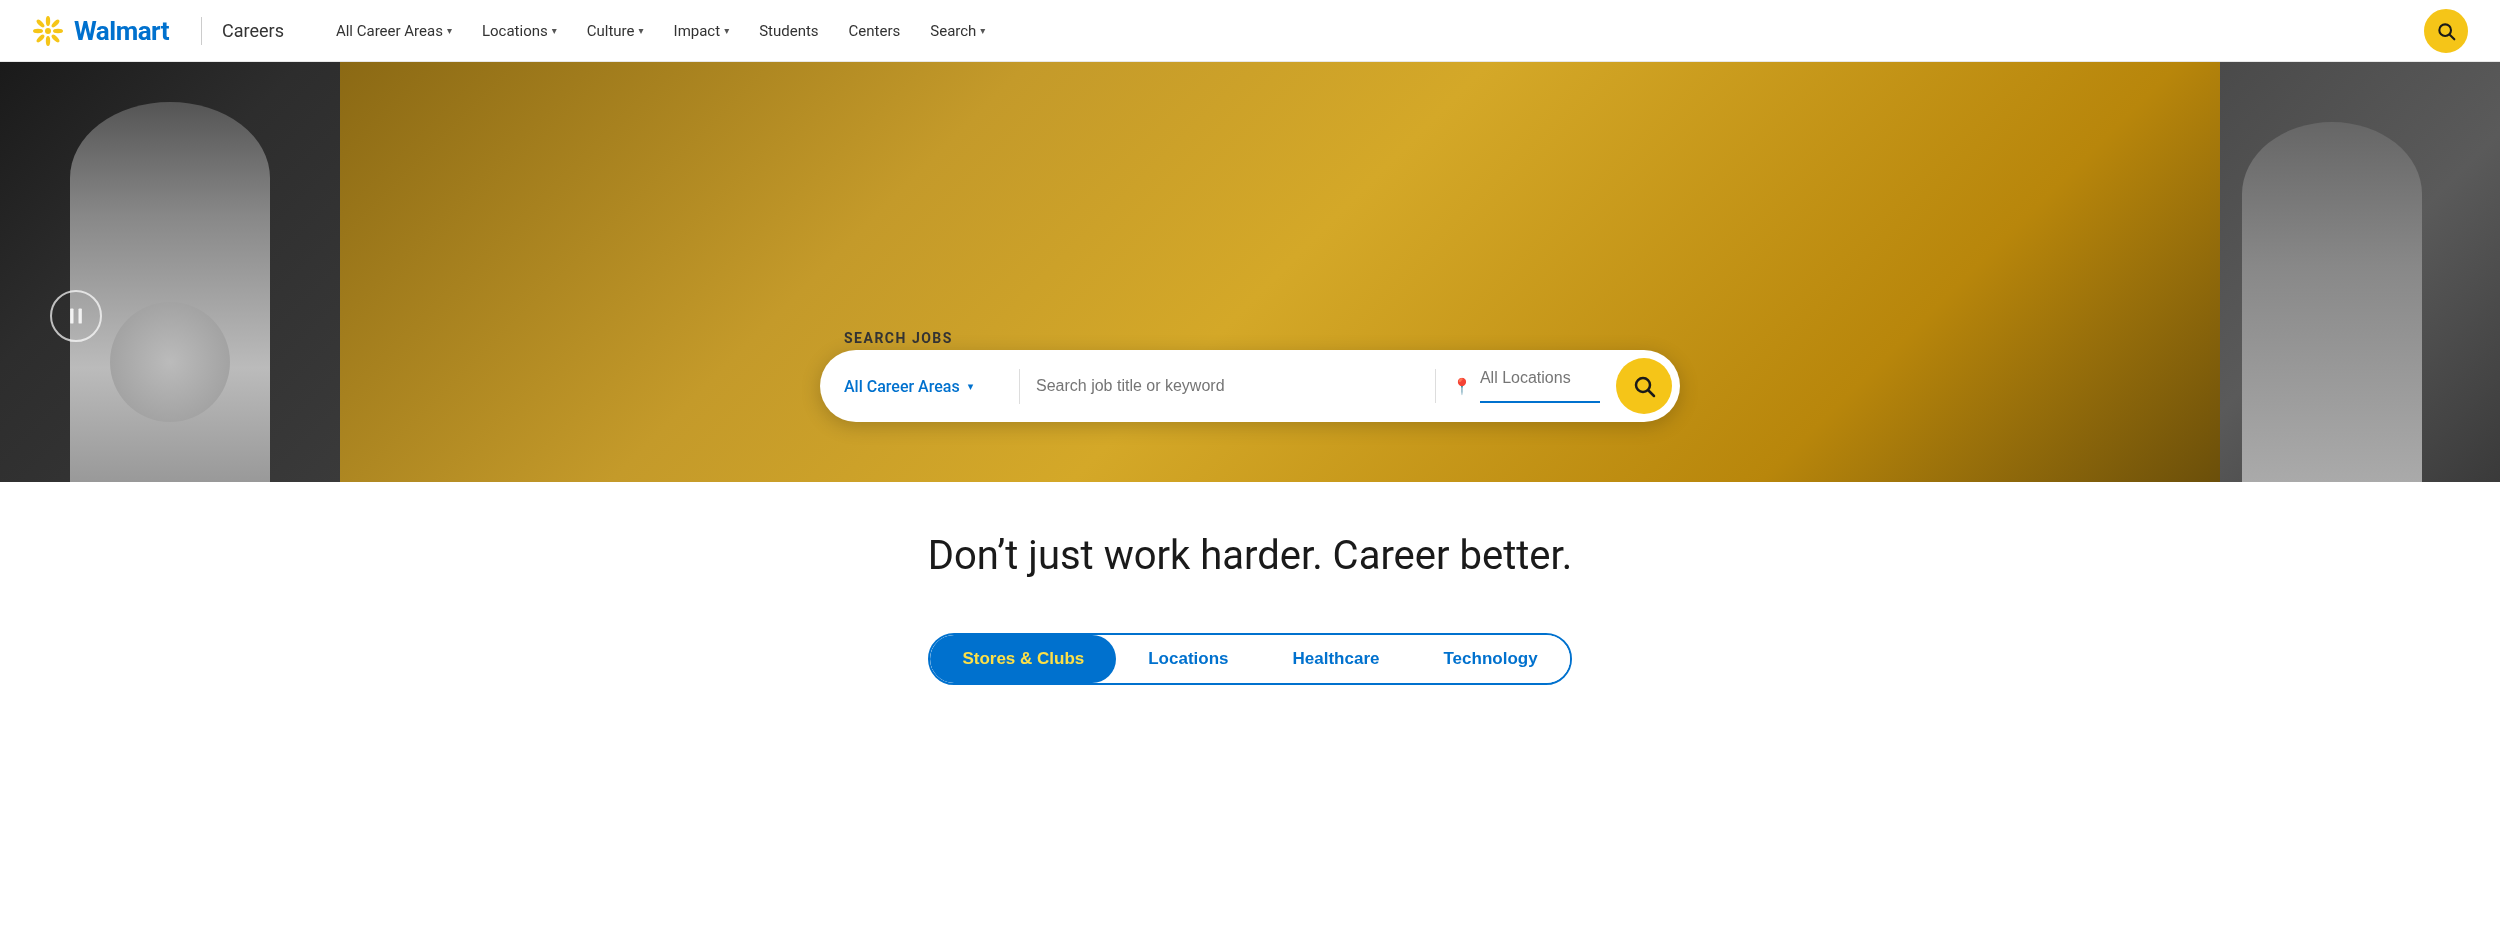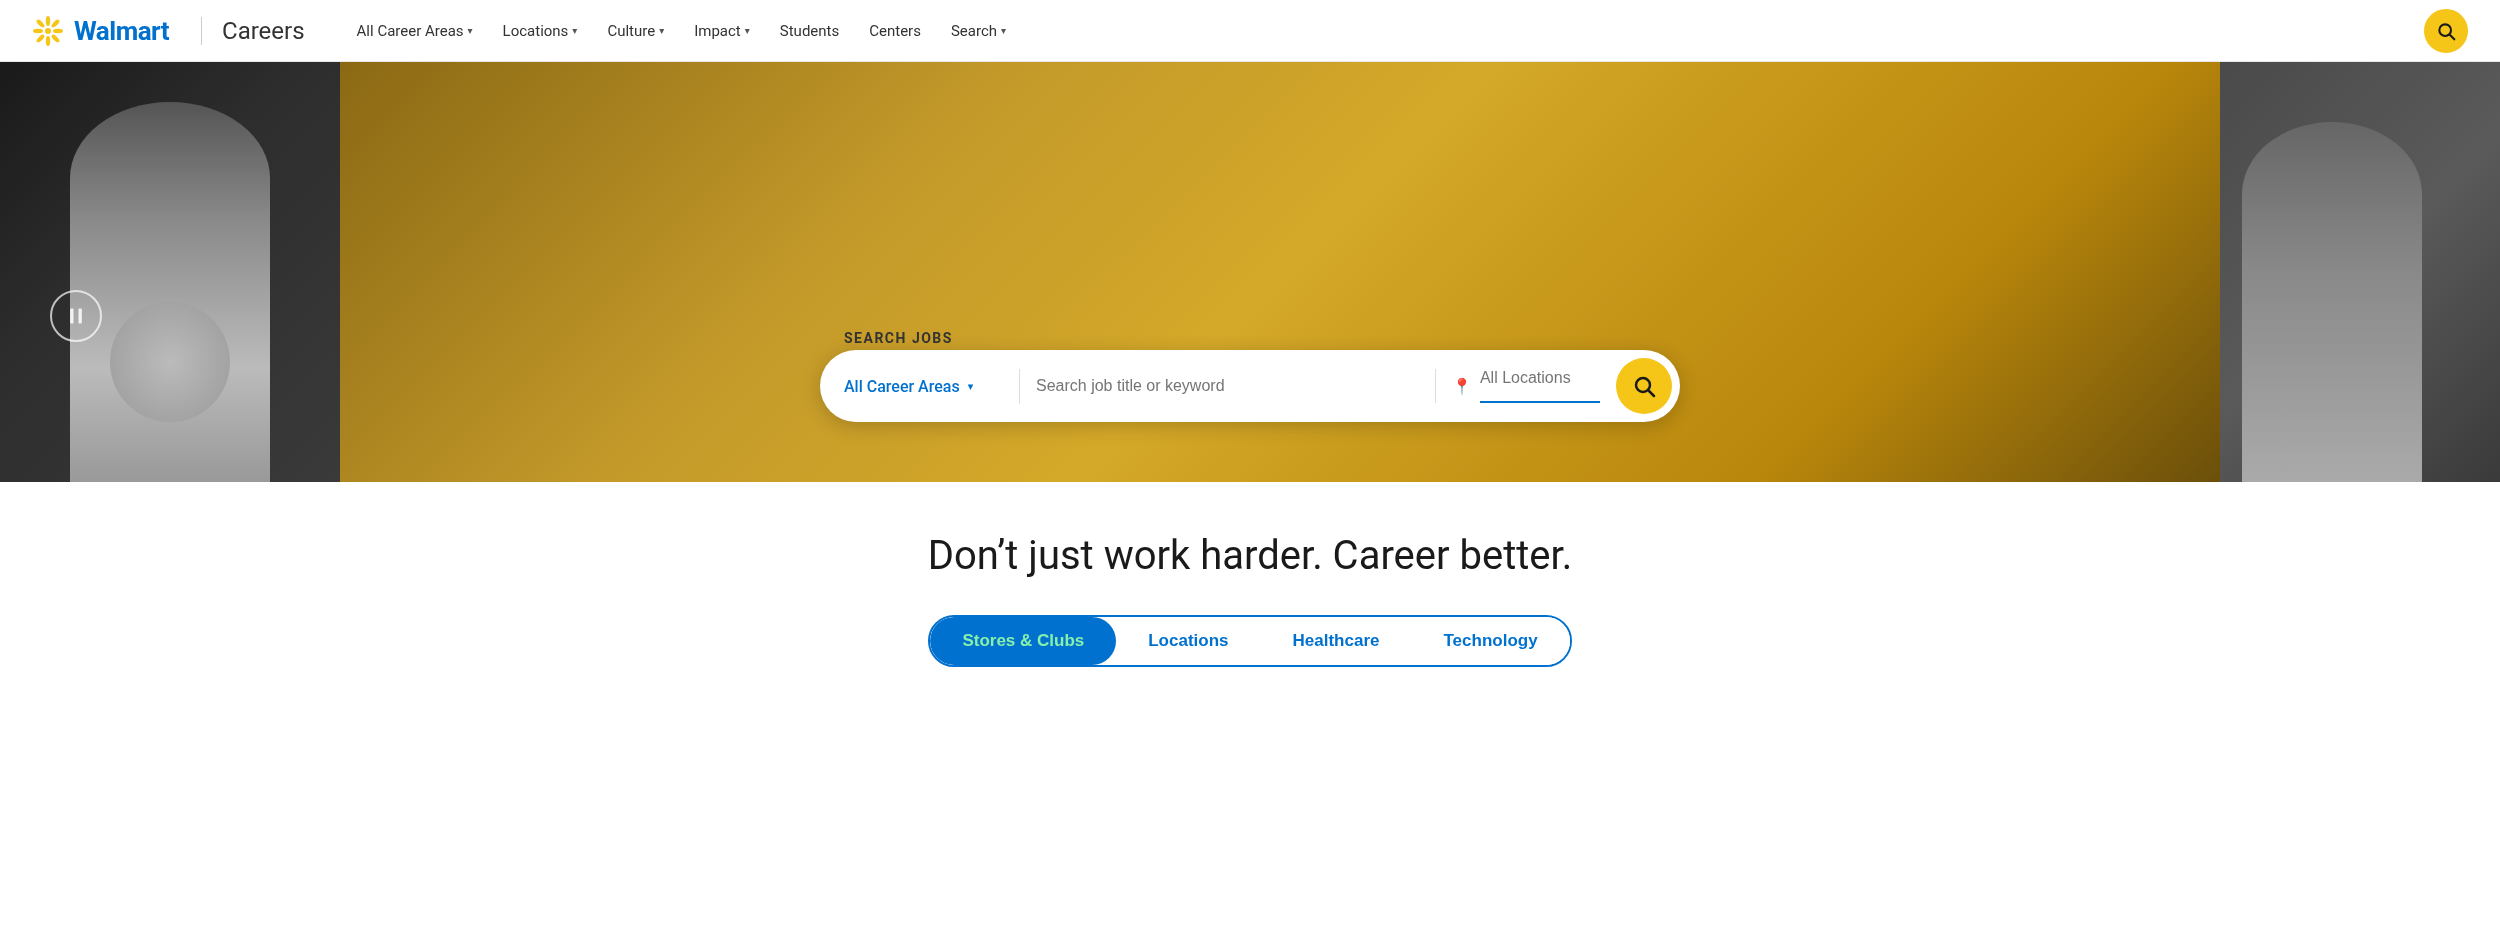--- a/index.html
+++ b/index.html
@@ -34,21 +34,21 @@
       width: 32px;
       height: 32px;
     }
     .nav-divider {
       width: 1px;
       height: 28px;
       background: #ccc;
       margin-right: 20px;
     }
     .nav-careers {
-      font-size: 24px;
+      font-size: 18px;
       color: #333;
       font-weight: 400;
       margin-right: 40px;
     }
     .nav-links {
       display: flex;
       align-items: center;
       gap: 6px;
       flex: 1;
     }
@@ -248,21 +248,21 @@
 
     
     .content {
       padding: 50px 0 30px;
       text-align: center;
     }
     .tagline {
       font-size: 40px;
       font-weight: 400;
       color: #1a1a1a;
-      margin-bottom: 36px;
+      margin-bottom: 54px;
     }
 
     
     .category-tabs {
       display: flex;
       align-items: center;
       justify-content: center;
       border: 2px solid #0071ce;
       border-radius: 50px;
       overflow: hidden;
@@ -274,21 +274,21 @@
       font-size: 17px;
       font-weight: 600;
       cursor: pointer;
       white-space: nowrap;
       color: #0071ce;
       background: #fff;
       border: none;
     }
     .category-tab.active {
       background: #0071ce;
-      color: #86efac;
+      color: #fde047;
       border-radius: 50px;
     }
     .category-tab:not(:last-child) {
       border-right: none;
     }
   </style>
 </head>
 <body>
 
 <nav>

